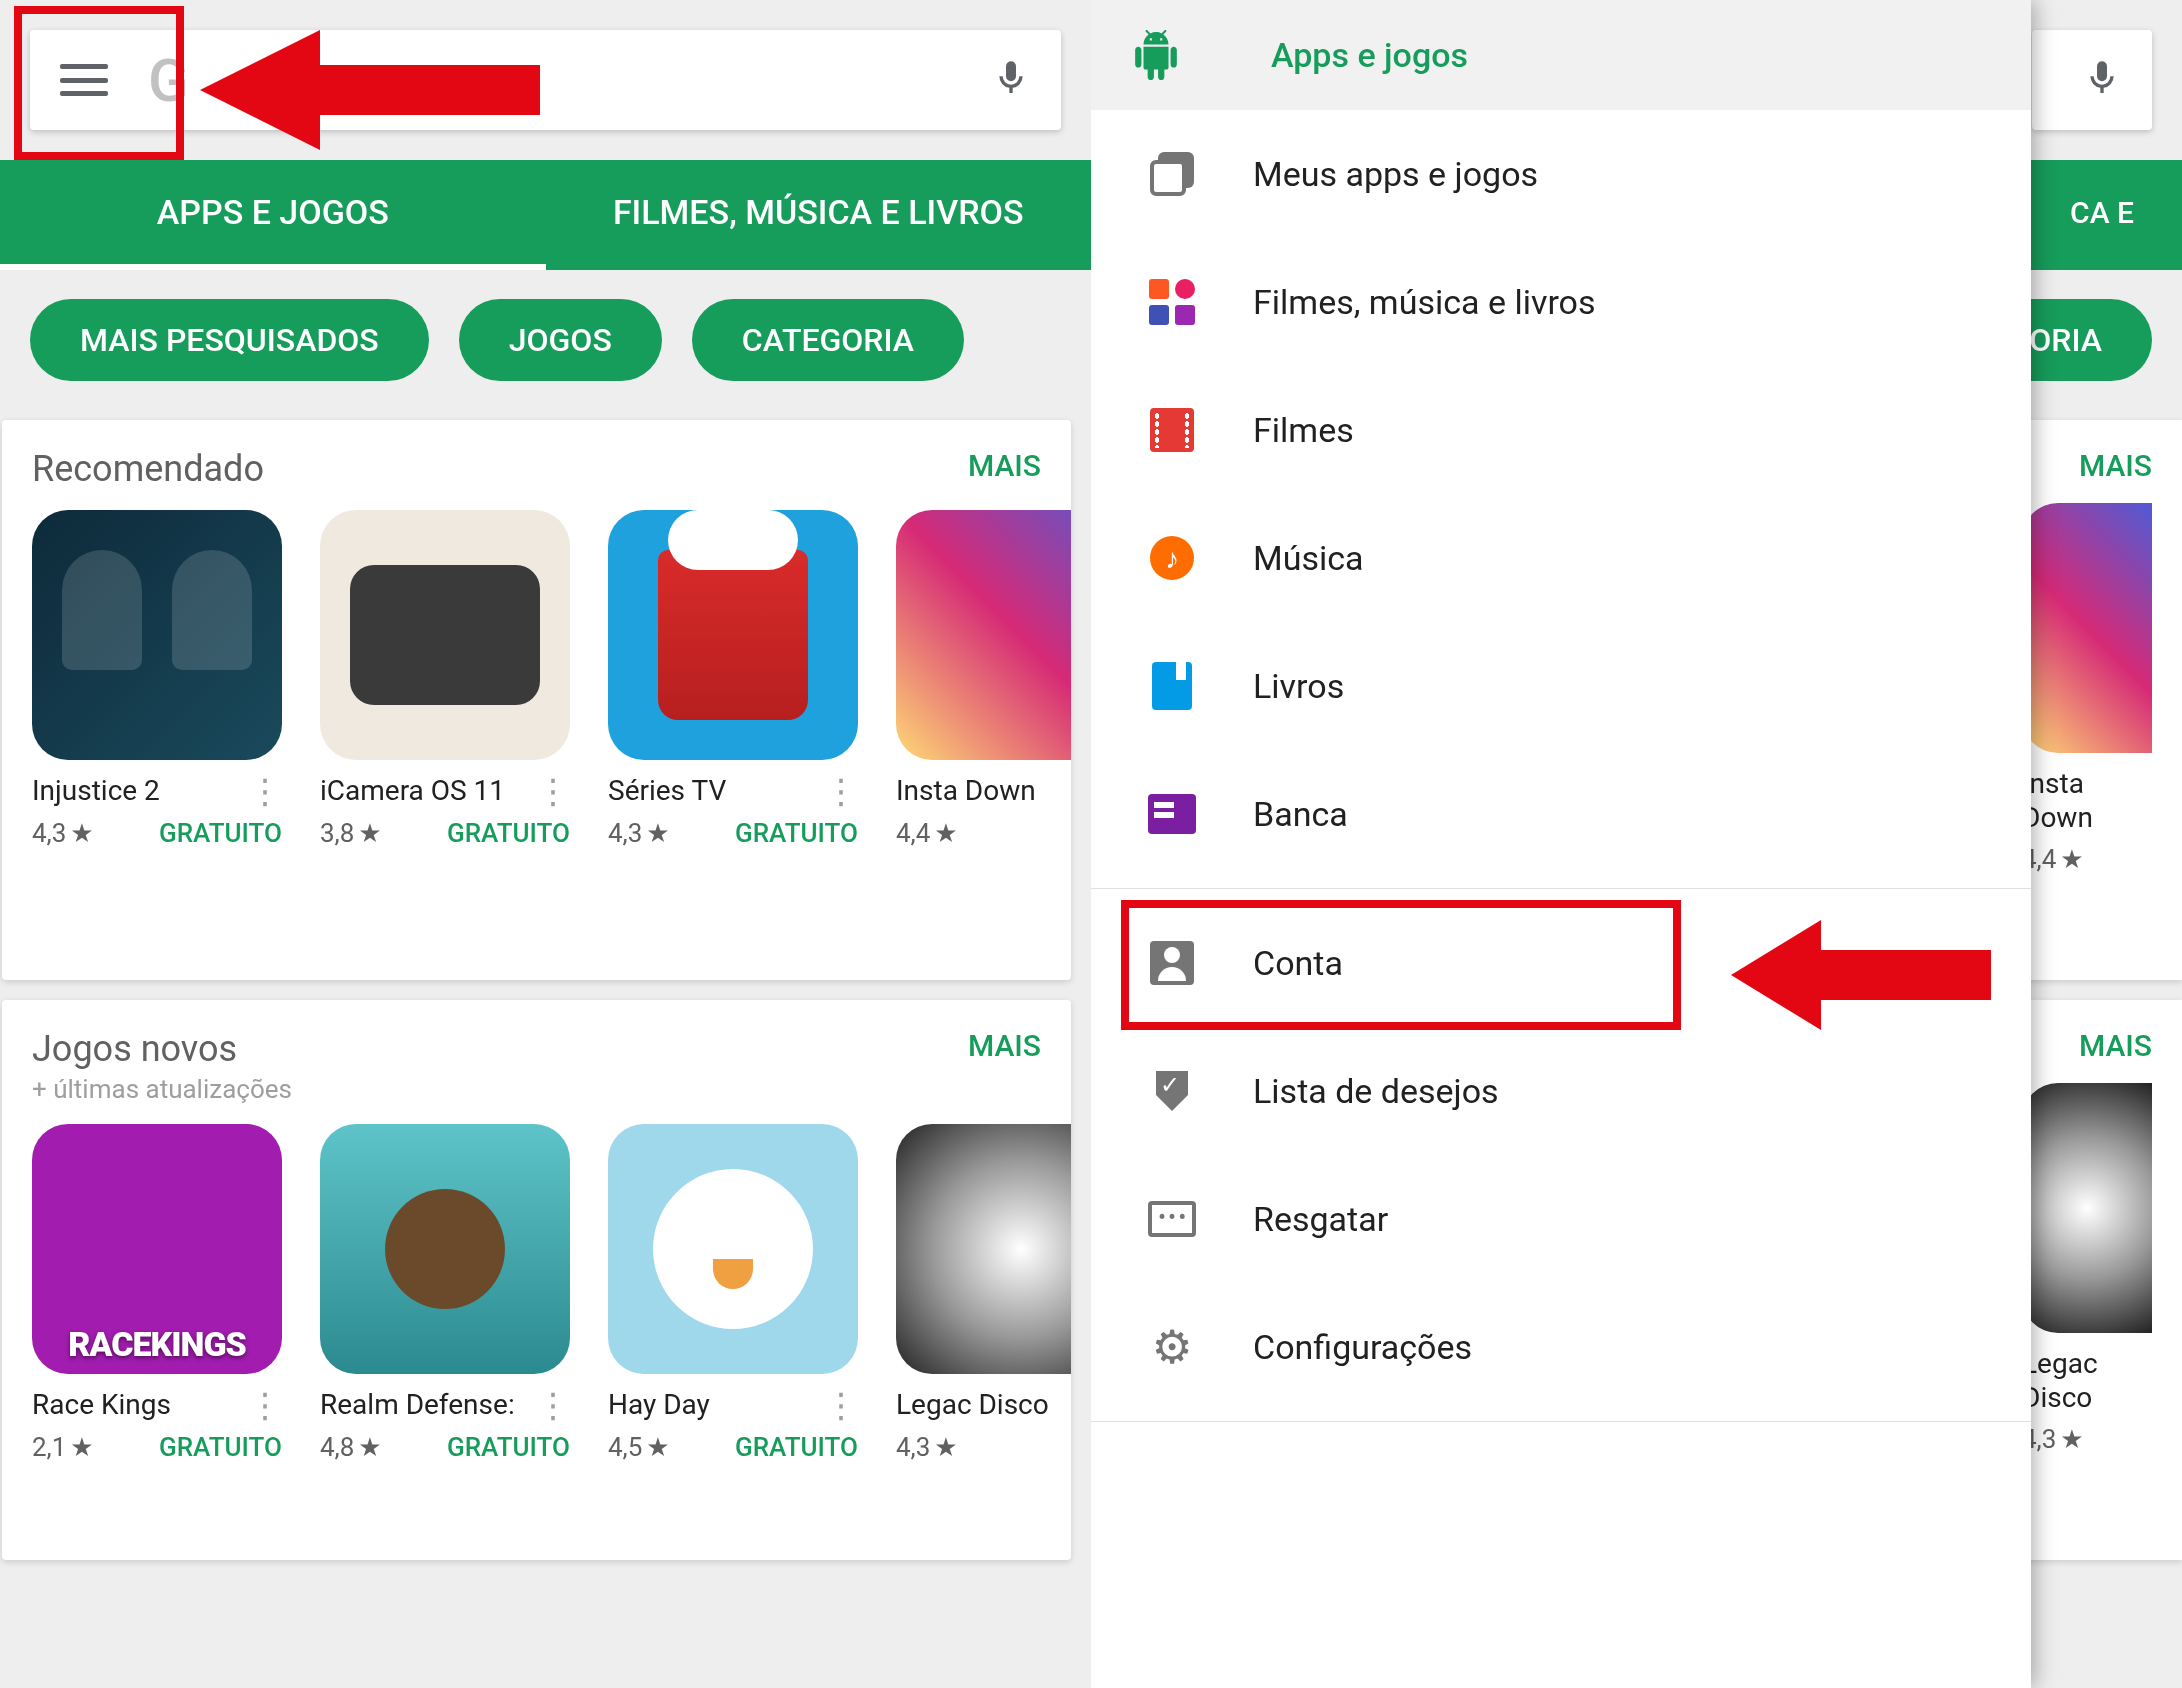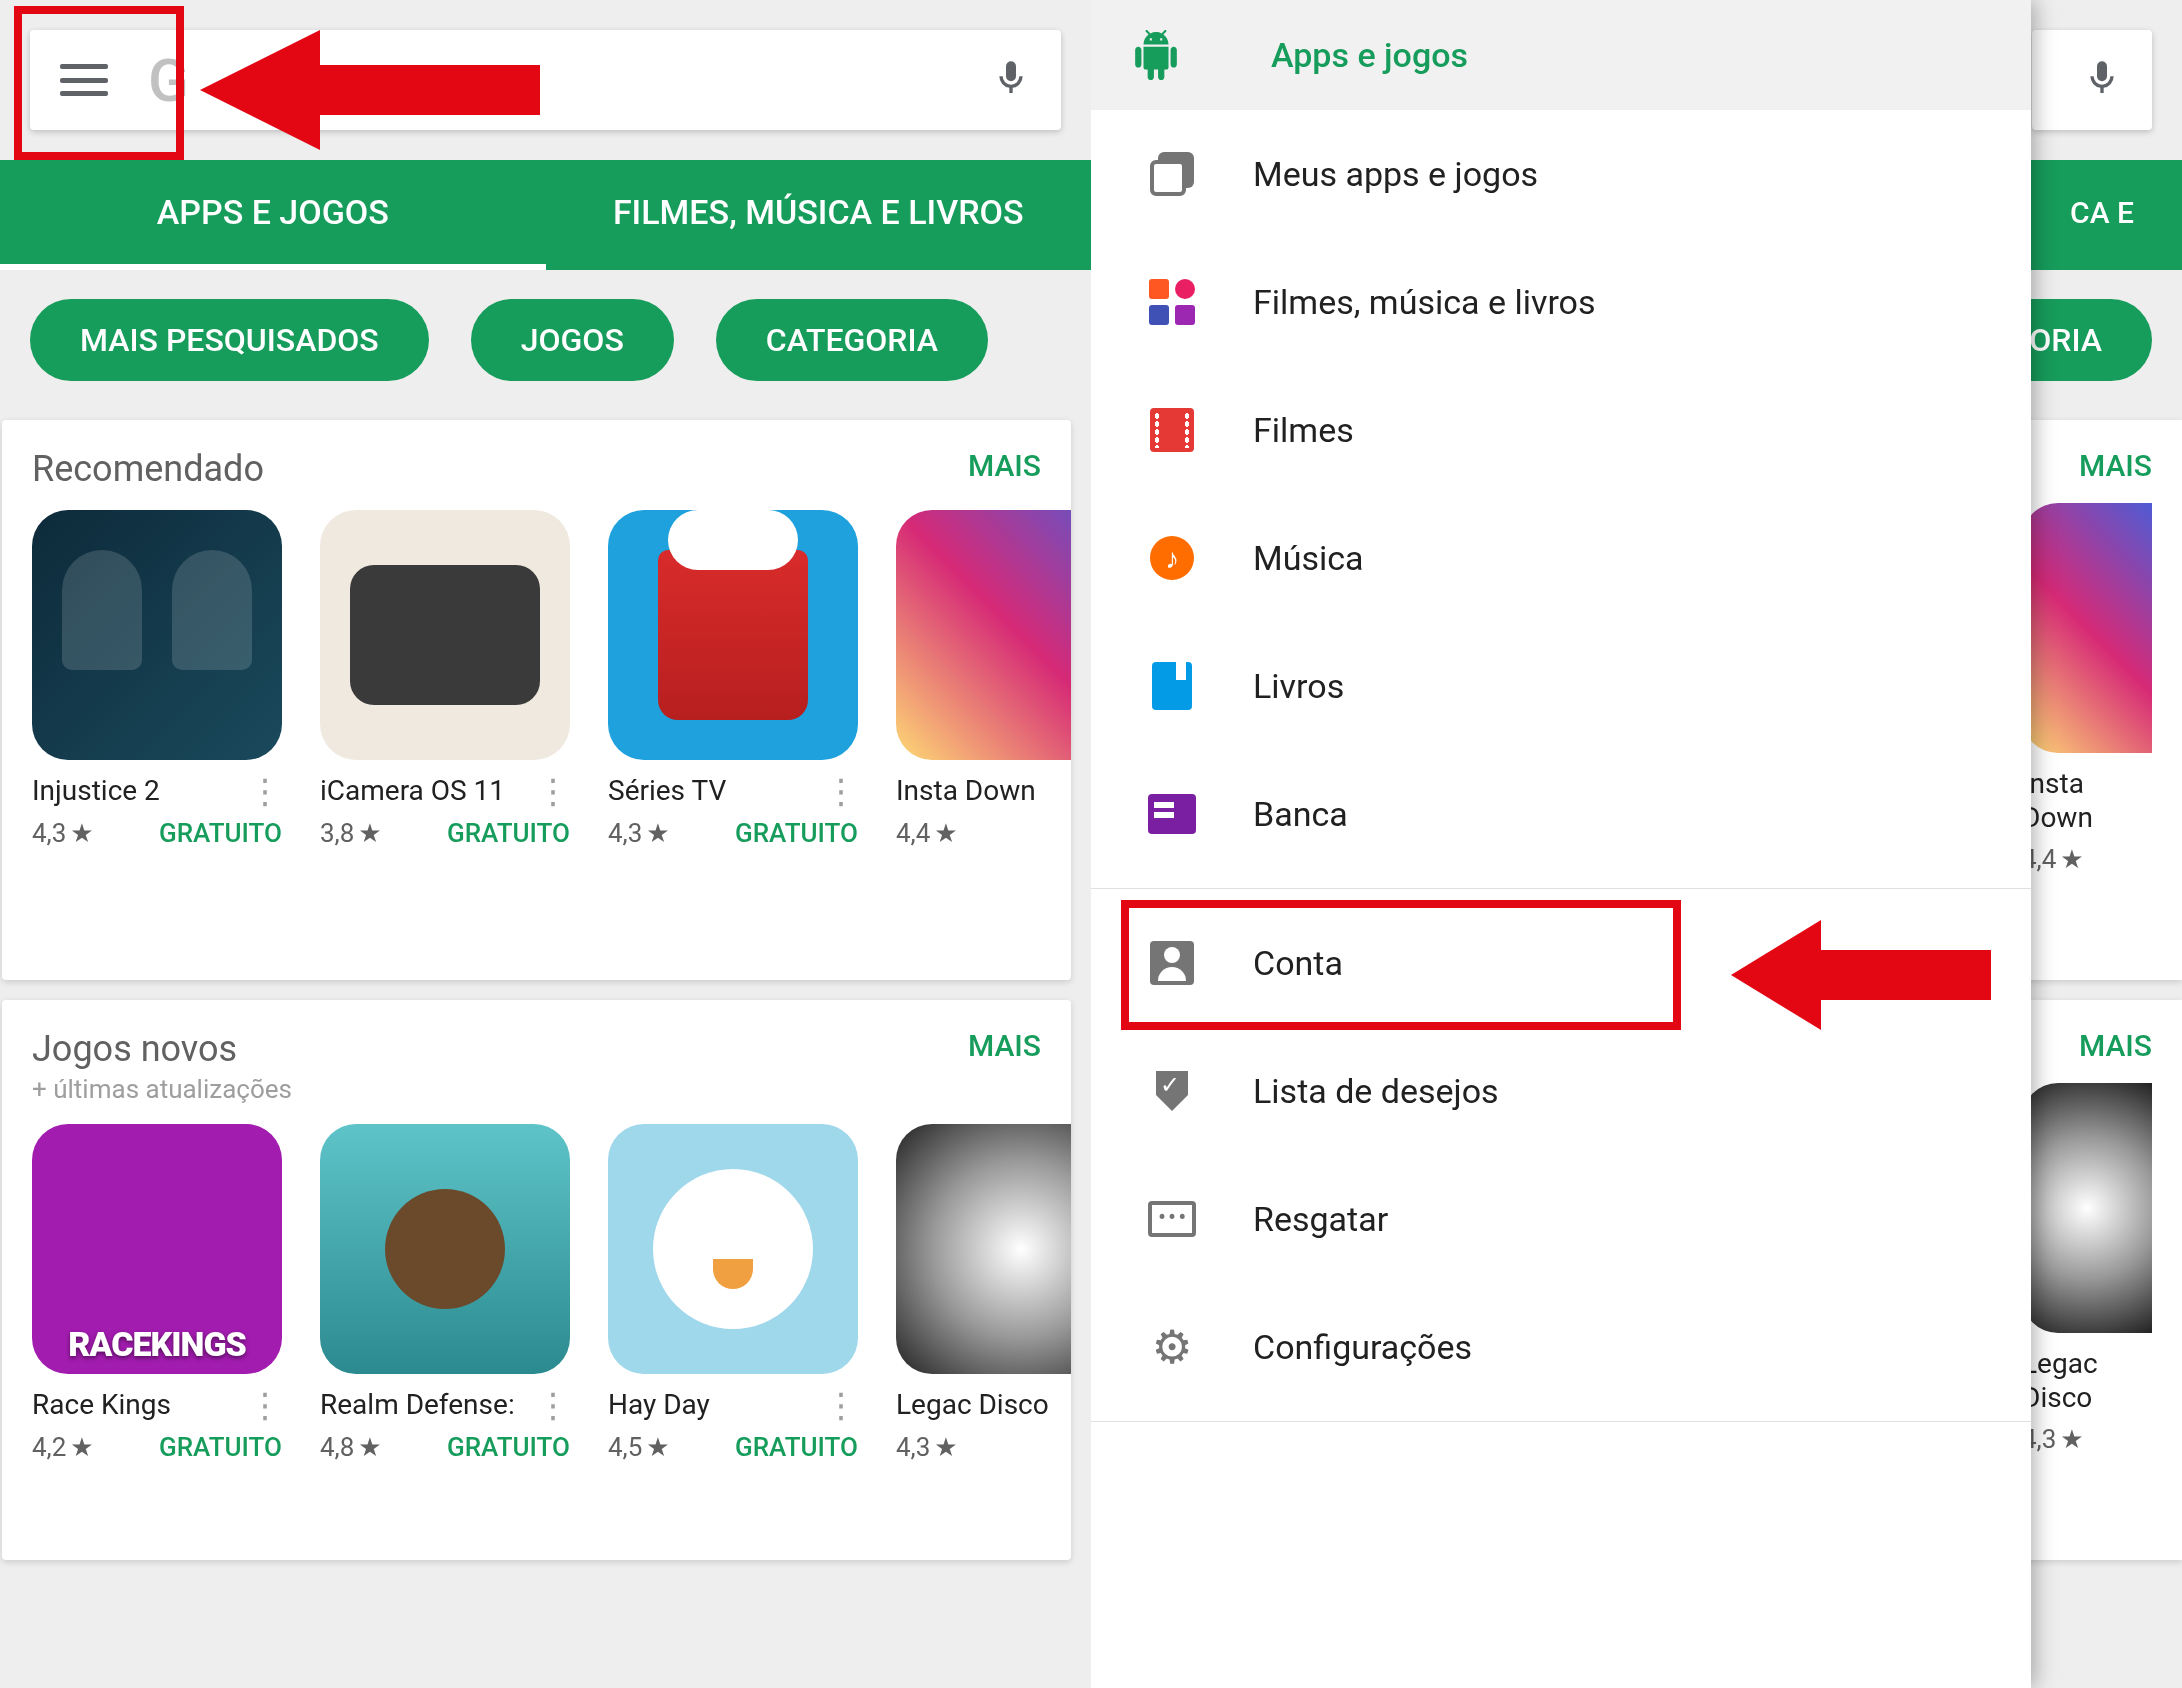--- a/index.html
+++ b/index.html
@@ -23,21 +23,21 @@
 
   .toptabs {
     position:absolute; left:0; right:0; top:160px; height:110px; background:#169c5b;
     display:flex; color:#fff; font-weight:500;
   }
   .toptab { flex:1; display:flex; align-items:center; justify-content:center; font-size:34px; text-align:center; padding:0 20px; border-bottom:6px solid transparent; }
   .toptab.active { border-bottom-color:#fff; }
 
   .chips {
     position:absolute; left:0; right:0; top:280px; height:120px;
-    display:flex; align-items:center; gap:42px; padding:0 30px; overflow:hidden;
+    display:flex; align-items:center; gap:30px; padding:0 30px; overflow:hidden;
   }
   .chip { background:#169c5b; color:#fff; font-size:32px; font-weight:500; padding:22px 50px; border-radius:60px; white-space:nowrap; }
 
   .card {
     position:absolute; left:2px; right:20px; background:#fff; border-radius:4px;
     box-shadow:0 2px 6px rgba(0,0,0,.15);
   }
   .card1 { top:420px; height:560px; }
   .card2 { top:1000px; height:560px; }
   .card-head { display:flex; align-items:flex-start; justify-content:space-between; padding:28px 30px 10px; }
@@ -246,21 +246,21 @@
         <div class="app">
           <div class="thumb thumb-race">
               <div class="txt">RACEKINGS</div>
             </div>
           <div class="app-line">
               <div class="app-name">Race Kings</div>
               <div class="kebab">⋮</div>
             </div>
           <div class="app-meta">
               <div class="rating">
-                <span>4,2</span>
+                <span>2,1</span>
                 <span class="star">★</span>
               </div>
               <div class="price">GRATUITO</div>
             </div>
         </div>
         <div class="app">
           <div class="thumb thumb-realm">
               <div class="bear"></div>
             </div>
           <div class="app-line">

